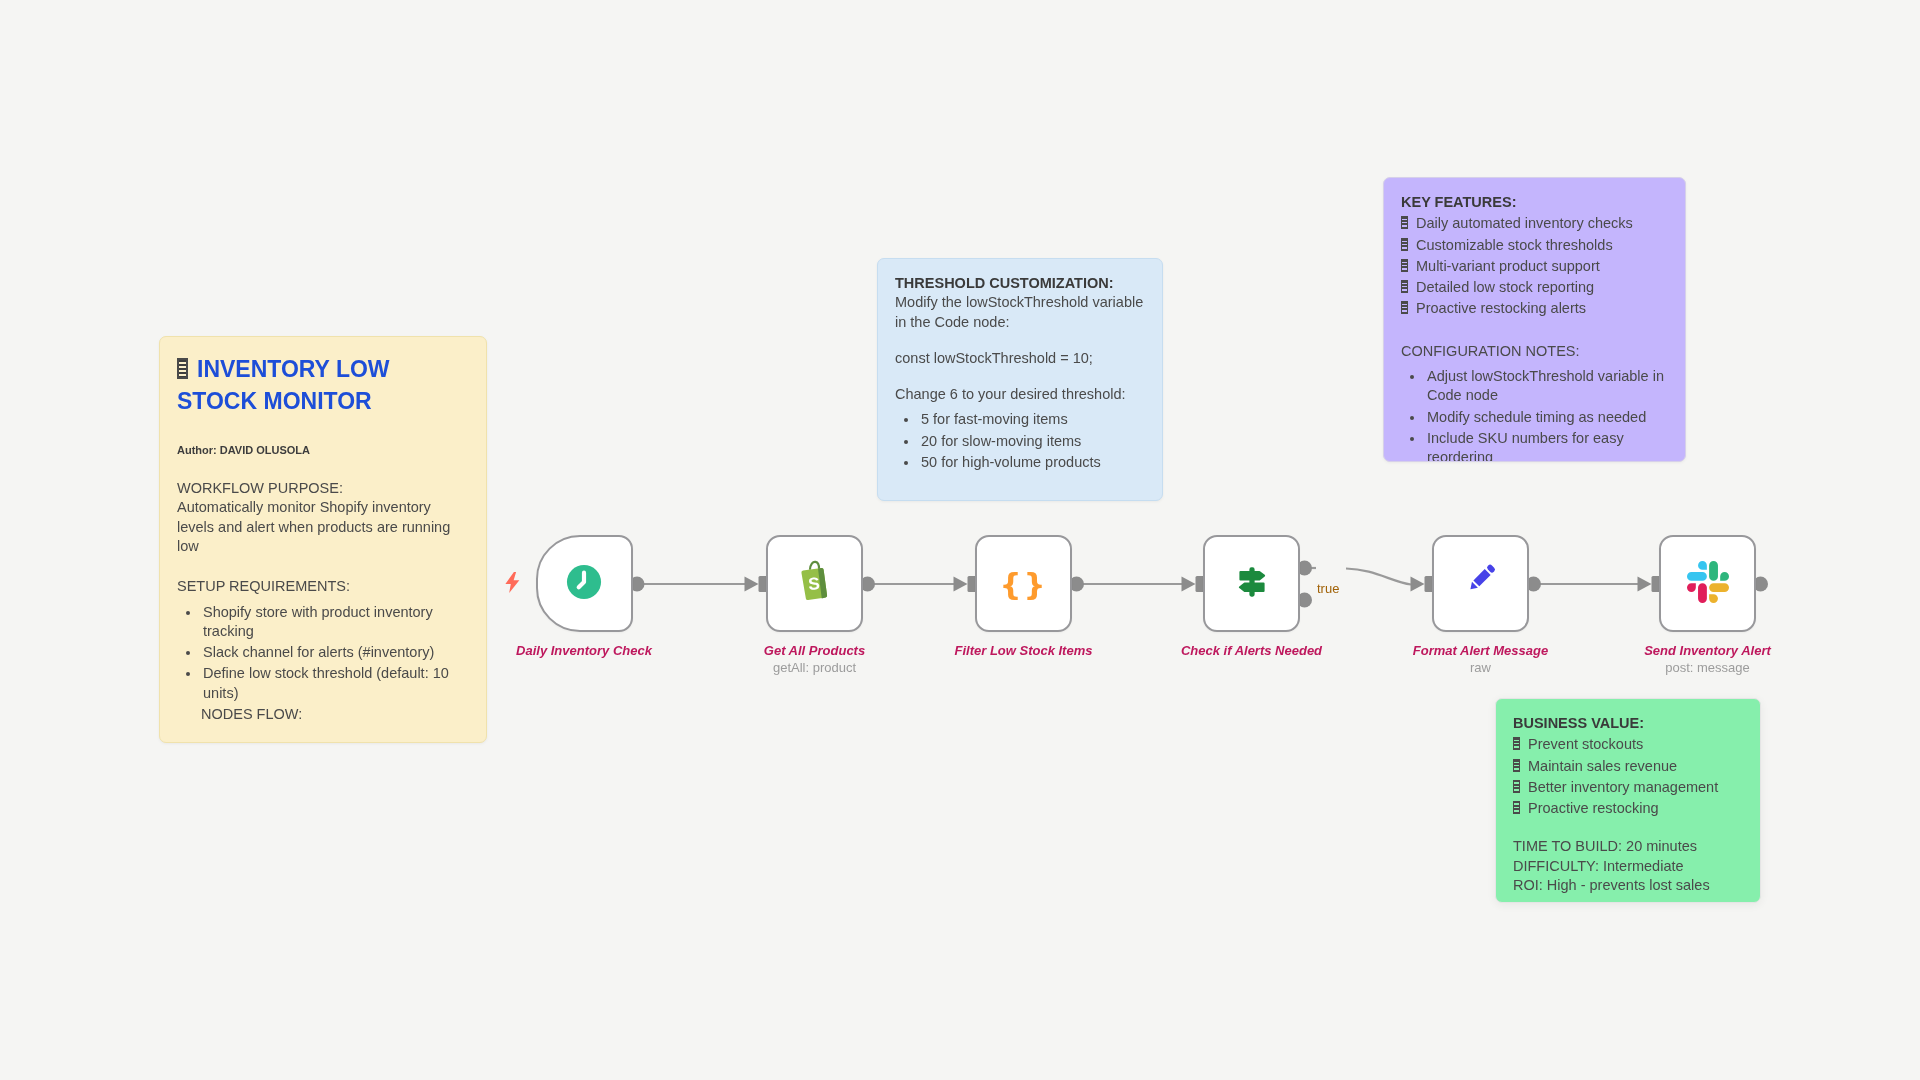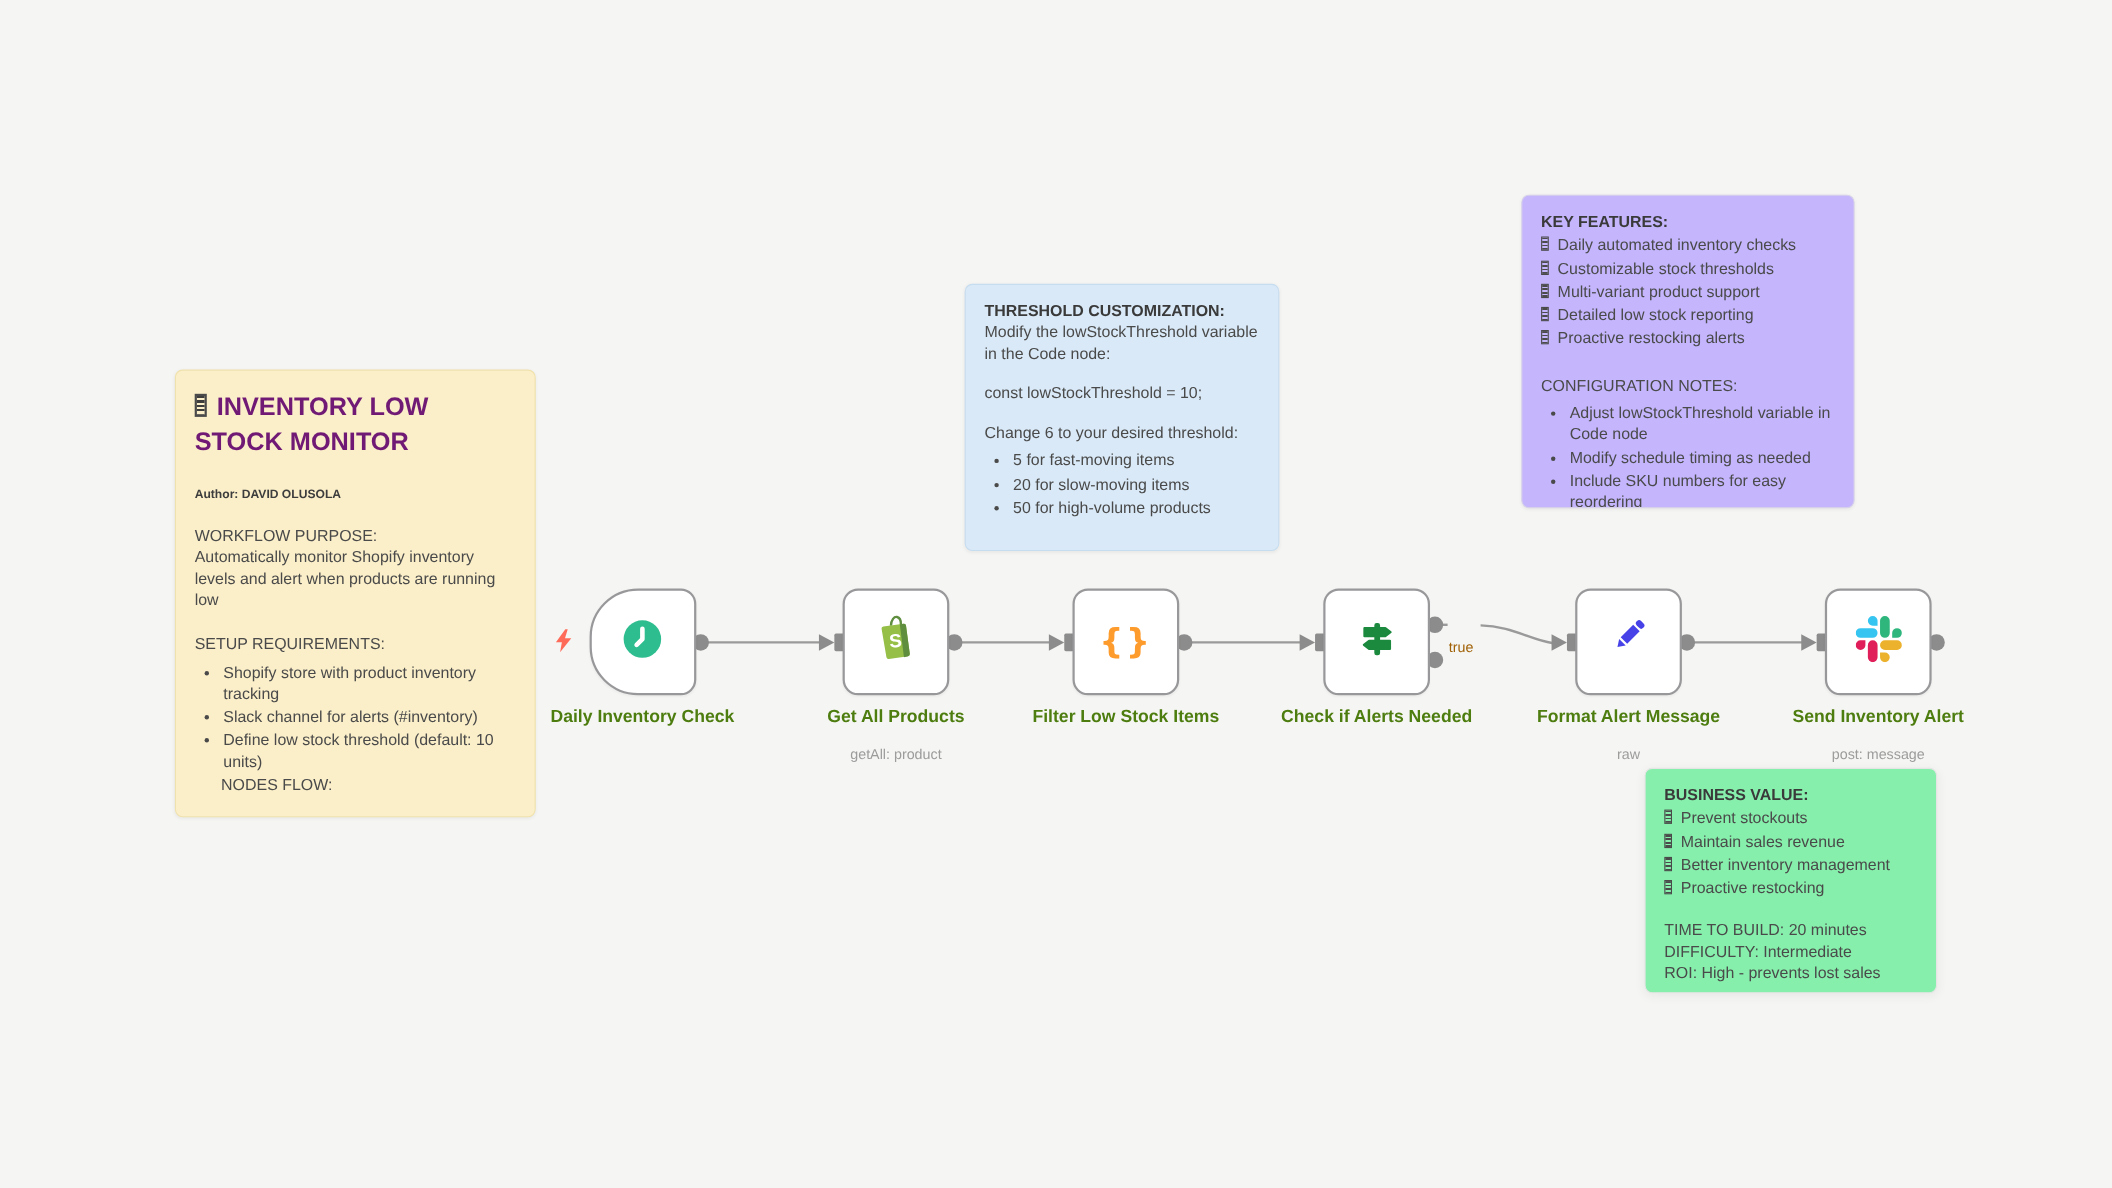--- a/index.html
+++ b/index.html
@@ -17,21 +17,21 @@
   .note {
     position:absolute; border-radius:7px; padding:15px 17px;
     font-size:14.5px; line-height:1.33; color:#4A4A4A;
     box-shadow:0 1px 3px rgba(0,0,0,.05);
   }
   .note-yellow { left:159px; top:336px; width:328px; height:407px; background:#FBEFC9; border:1px solid #F0E2AC; }
   .note-blue   { left:877px; top:258px; width:286px; height:243px; background:#D9E9F7; border:1px solid #C6DDF0; }
   .note-purple { left:1383px; top:177px; width:303px; height:285px; background:#c4b5fd; border:1px solid #D6D0EA; overflow:hidden; }
   .note-white  { left:1495px; top:698px; width:266px; height:205px; background:#86efac; border:1px solid #E5E5E5; box-shadow:0 2px 10px rgba(0,0,0,.06); }
 
-  .note-title { font-size:23px; line-height:1.38; font-weight:700; color:#701a75; margin:2px 0 26px 0; }
+  .note-title { font-size:23px; line-height:1.38; font-weight:700; color:#1d4ed8; margin:2px 0 26px 0; }
   .note-author { font-size:11px; font-weight:700; color:#3D3D3D; margin:0 0 21px 0; }
   .sect { margin:0; }
   .sect + p { margin:1px 0 0 0; }
   .gap-s { height:17px; } .gap-m { height:21px; }
   .note p { margin:0; }
   .note ul { margin:6px 0 0 0; padding-left:24px; }
   .note li { margin:2px 0; padding-left:2px; }
   .nodes-flow { margin-top:20px; padding-left:24px; }
 
   .bold-head { font-weight:700; color:#3A3A3A; }
@@ -50,22 +50,22 @@
 
   
   .node { position:absolute; top:535px; width:200px; text-align:center; }
   .node-box {
     width:97px; height:97px; margin:0 auto; background:#FFFFFF;
     border:2px solid #98989B; border-radius:14px;
     display:flex; align-items:center; justify-content:center;
     box-shadow:0 1px 2px rgba(0,0,0,.04);
   }
   .node-box.trigger { border-radius:44px 14px 14px 44px; }
-  .node-label { margin-top:11px; font-size:16px; font-weight:600; color:#4d7c0f; }
-  .node-sub { margin-top:17px; font-size:13px; color:#9C9C9C; }
+  .node-label { margin-top:11px; font-size:13px; font-weight:600; color:#be185d;font-style:italic; }
+  .node-sub { margin-top:2px; font-size:13px; color:#9C9C9C; }
   .braces { font-size:31px; font-weight:600; color:#FE9B2D; letter-spacing:2px; font-family:"DejaVu Sans",sans-serif; }
 
   .bolt { position:absolute; left:503px; top:571px; }
   .true-label { position:absolute; left:1317px; top:581px; font-size:13px; color:#a16207; }
 
   .wires { position:absolute; inset:0; }
 </style>
 </head>
 <body>
 

